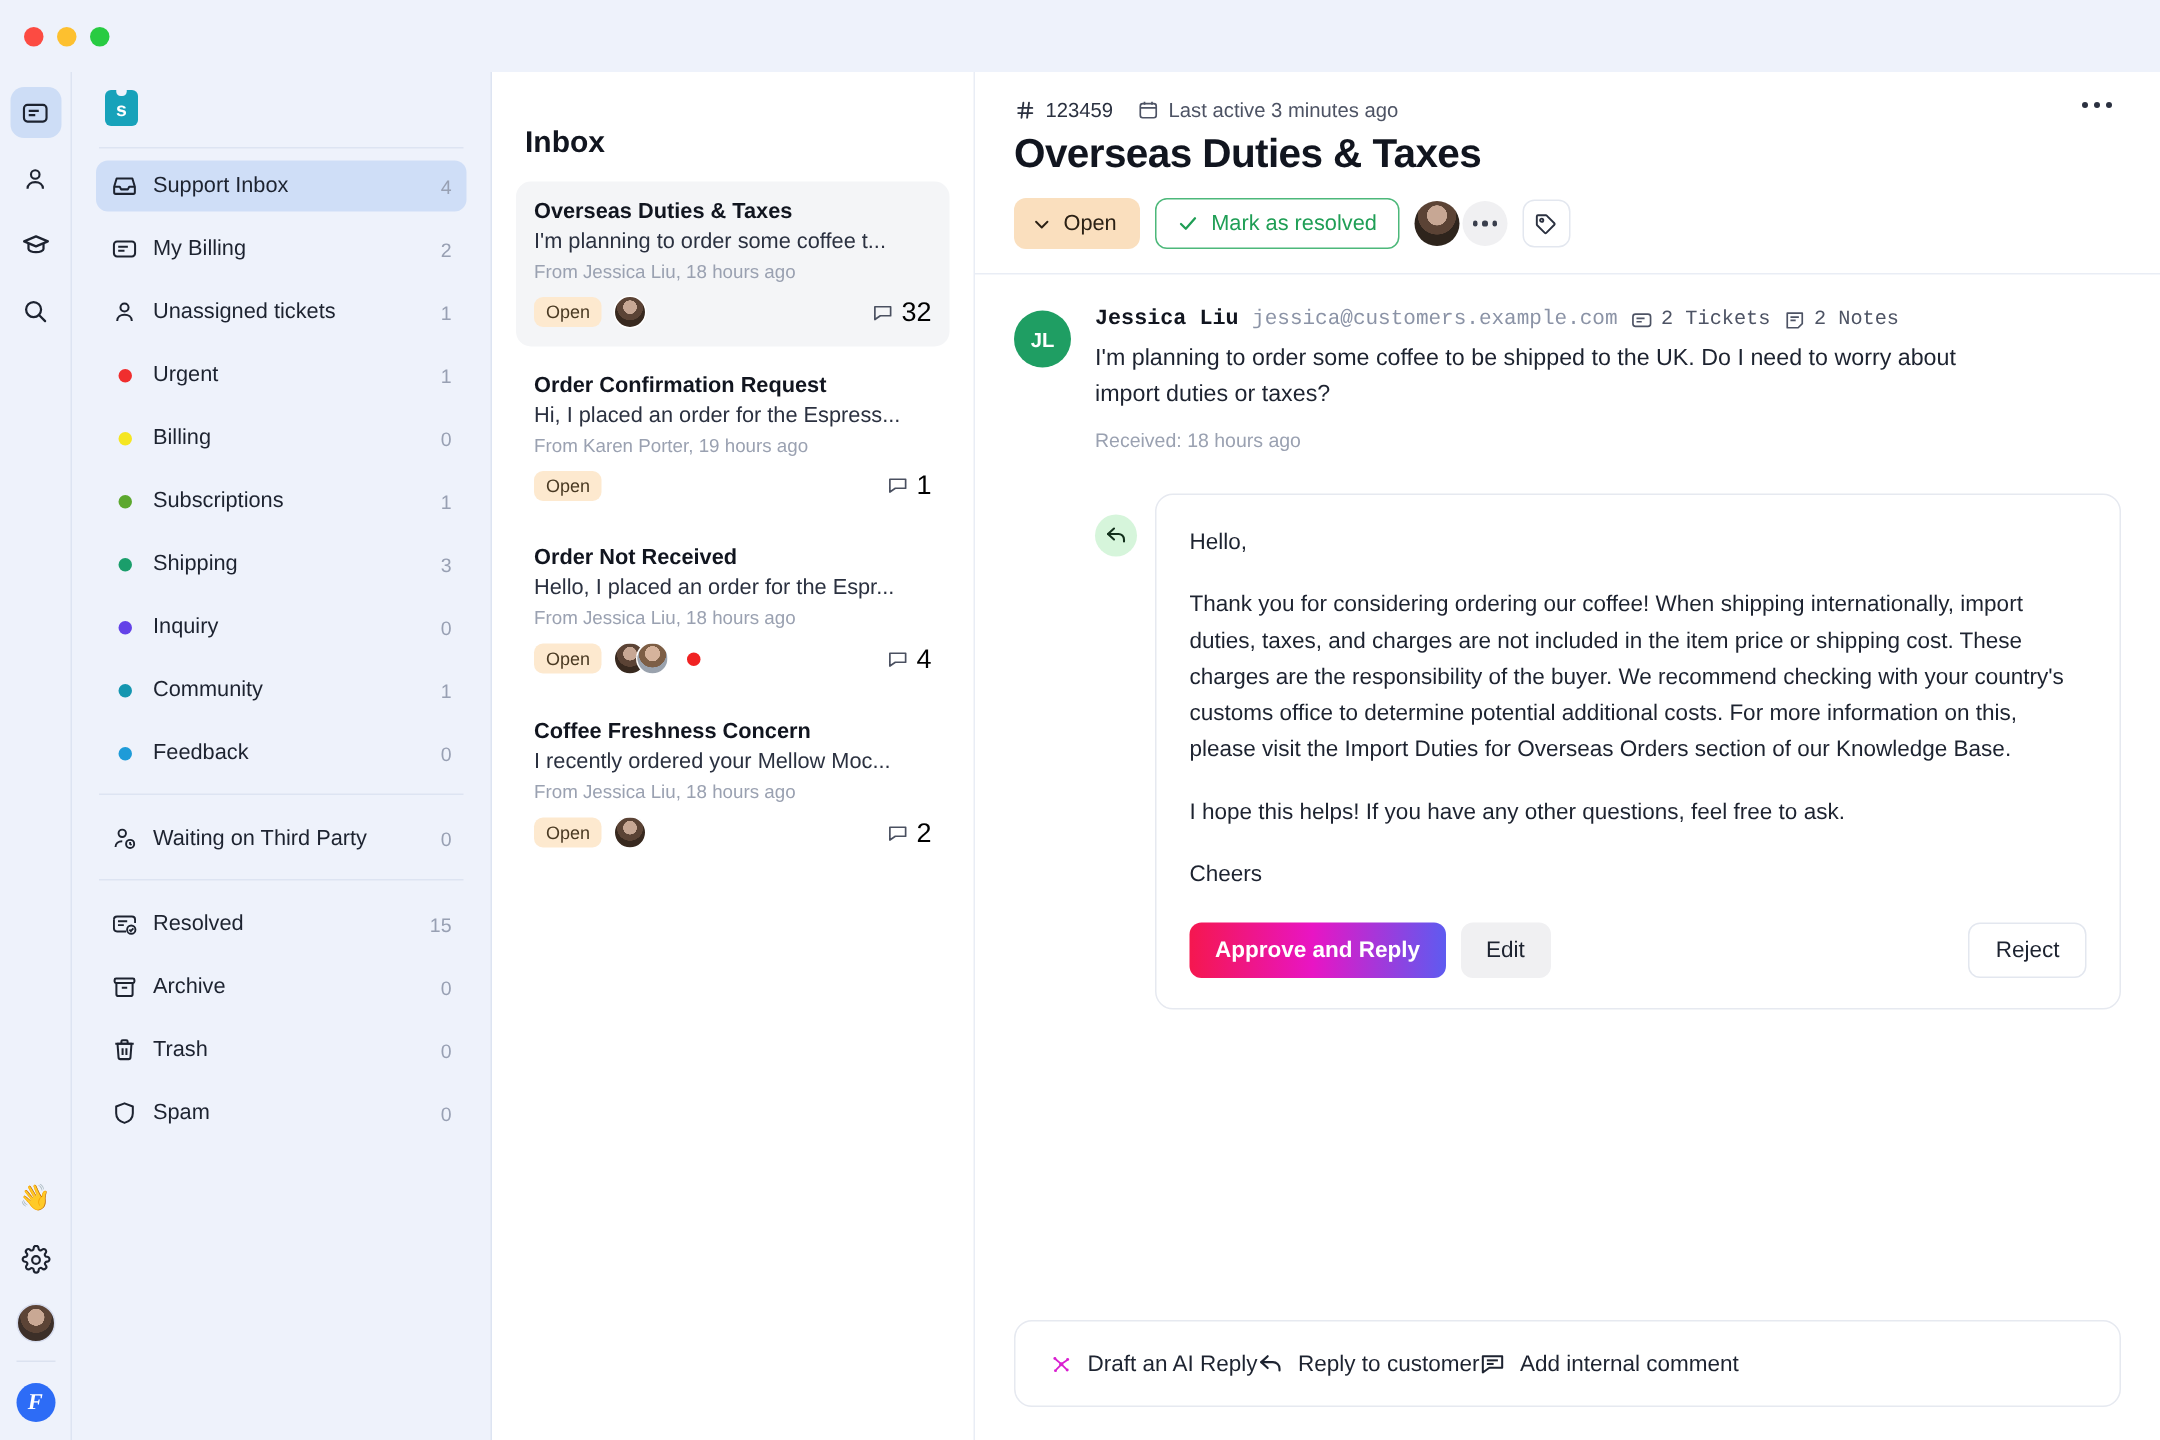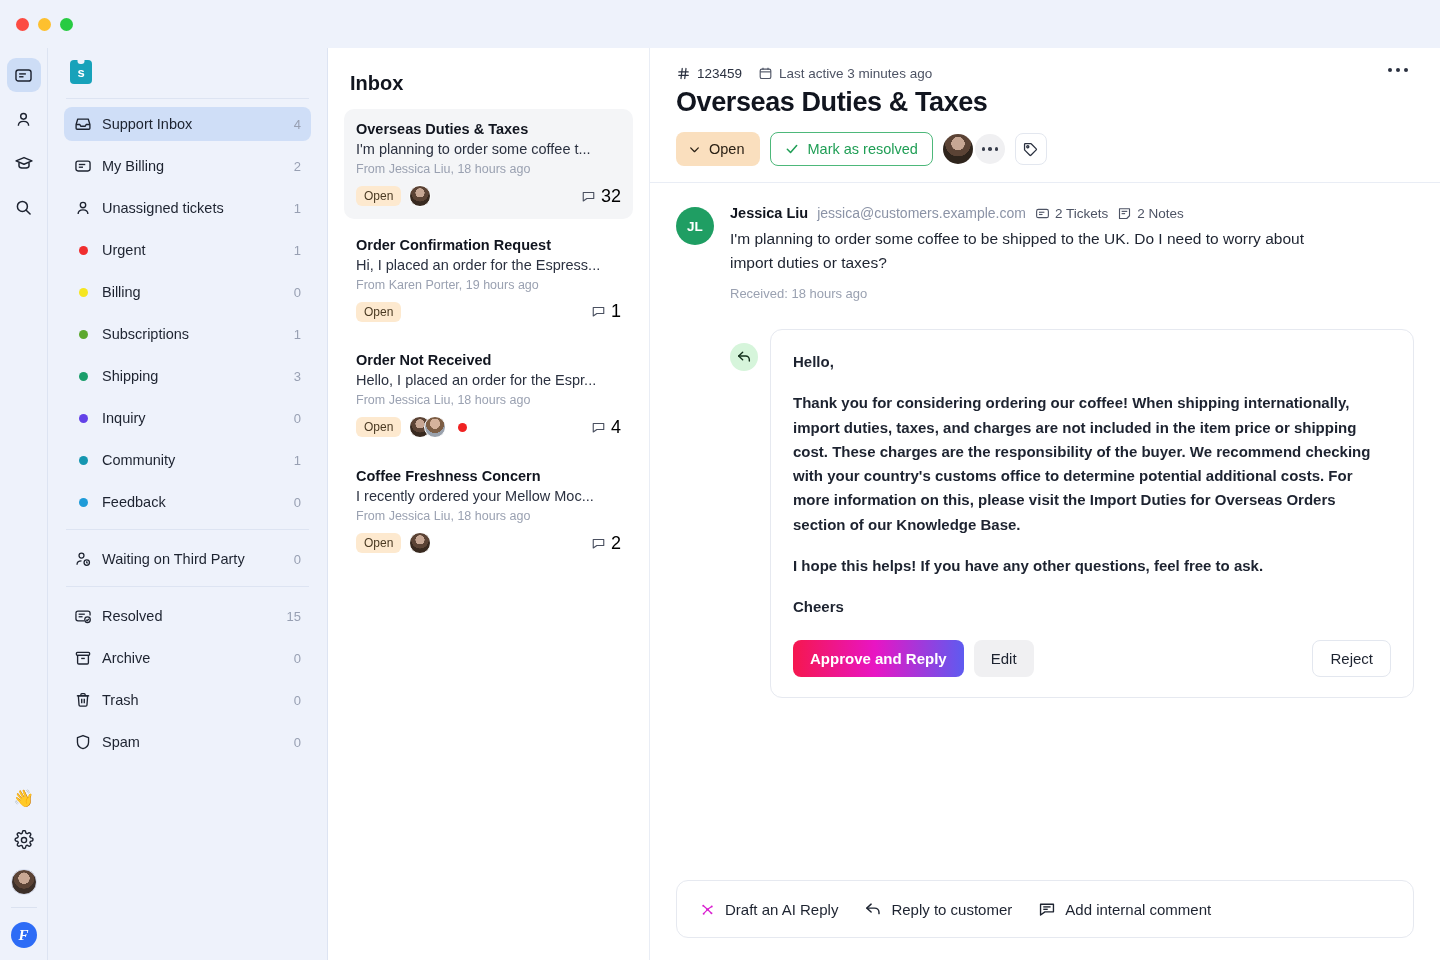--- a/index.html
+++ b/index.html
@@ -78,21 +78,21 @@
     margin-bottom: 8px;
   }
   .nav-item.active { background: #cfdef7; }
   .nav-icon { width: 18px; height: 18px; flex: 0 0 18px; display: flex; align-items: center; justify-content: center; color: #1d2330; }
   .nav-dot { width: 9px; height: 9px; border-radius: 50%; flex: 0 0 9px; margin-left: 5px; margin-right: 4px; }
   .nav-label { flex: 1 1 auto; font-size: 14.5px; color: #1d2330; white-space: nowrap; }
   .nav-count { font-size: 13px; color: #98a0b3; }
 
   
   .list-pane { width: 322px; flex: 0 0 322px; background: #fff; border-right: 1px solid #e9edf5; padding: 18px 16px; overflow: hidden; }
-  .list-title { font-size: 20px; font-weight: bold; color: #11151f; margin: 6px 6px 14px 6px; }
+  .list-title { font-size: 20px; font-weight: bold; color: #11151f; margin: 18px 6px 14px 6px; }
   .thread { padding: 12px; border-radius: 10px; cursor: pointer; margin-bottom: 6px; }
   .thread.selected { background: #f4f5f7; }
   .th-subject { font-size: 14.5px; font-weight: bold; color: #11151f; margin-bottom: 4px; }
   .th-preview { font-size: 14.5px; color: #2b3140; white-space: nowrap; overflow: hidden; text-overflow: ellipsis; margin-bottom: 5px; }
   .th-from { font-size: 12.5px; color: #9aa1b1; margin-bottom: 9px; }
   .th-footer { display: flex; align-items: center; gap: 8px; }
   .badge-open {
     background: #fde9cf; color: #4a3a23; font-size: 12px;
     padding: 3px 8px; border-radius: 6px;
   }
@@ -140,21 +140,21 @@
   .head-dots i { width: 4px; height: 4px; border-radius: 50%; background: #2b3140; display: block; }
 
   .conversation { flex: 1 1 auto; overflow: hidden; padding: 22px 26px 0 26px; min-height: 0; }
   .msg { display: flex; gap: 16px; }
   .msg-avatar {
     width: 38px; height: 38px; flex: 0 0 38px; border-radius: 50%;
     background: #1f9e63; color: #fff; font-size: 13.5px; font-weight: bold;
     display: flex; align-items: center; justify-content: center; margin-top: 2px;
   }
   .msg-body { min-width: 0; flex: 1 1 auto; }
-  .msg-meta { display: flex; align-items: flex-end; gap: 9px; flex-wrap: wrap; margin-bottom: 6px; }
+  .msg-meta { display: flex; align-items: flex-end; gap: 9px; flex-wrap: wrap; margin-bottom: 6px; font-family: Liberation Mono, monospace; }
   .msg-name { font-size: 14.5px; font-weight: bold; color: #11151f; }
   .msg-email { font-size: 14px; color: #8b93a6; }
   .msg-chip { display: flex; align-items: center; gap: 5px; font-size: 13.5px; color: #4d5364; cursor: pointer; }
   .msg-text { font-size: 15.5px; line-height: 1.58; color: #1d2330; max-width: 600px; }
   .msg-received { font-size: 13px; color: #9aa1b1; margin-top: 10px; }
 
   .ai-wrap { position: relative; margin: 28px 0 0 94px; }
   .reply-icon {
     position: absolute; left: -40px; top: 14px;
     width: 28px; height: 28px; border-radius: 50%; background: #d6f5db;
@@ -165,42 +165,42 @@
     padding: 20px 22px 20px 22px; max-width: 645px;
   }
   .ai-head { display: flex; align-items: center; gap: 12px; margin-bottom: 18px; }
   .ai-badge {
     width: 30px; height: 30px; border-radius: 50%;
     background: linear-gradient(135deg, #f51b7e 0%, #c321d6 55%, #7b2ff7 100%);
     display: flex; align-items: center; justify-content: center; color: #fff;
   }
   .ai-title { font-size: 15.5px; color: #1d2330; }
   .ai-text { font-size: 15px; line-height: 1.62; color: #1d2330; }
-  .ai-text p { margin-bottom: 17px; font-weight: bold; }
+  .ai-text p { margin-bottom: 17px; }
   .ai-text p:last-child { margin-bottom: 15px; }
   .ai-actions { display: flex; align-items: center; gap: 10px; margin-top: 20px; }
   .btn-approve {
     background: linear-gradient(90deg, #f5174f 0%, #e815c4 48%, #5e5bf0 100%);
     color: #fff; font-size: 15px; font-weight: bold; border: none;
     border-radius: 8px; height: 37px; padding: 0 17px; cursor: pointer;
   }
   .btn-edit {
     background: #f0f0f2; color: #1d2330; font-size: 15px; border: none;
     border-radius: 8px; height: 37px; padding: 0 17px; cursor: pointer;
   }
   .btn-reject {
     margin-left: auto; background: #fff; border: 1px solid #e3e7ef;
     color: #1d2330; font-size: 15px; border-radius: 8px; height: 37px;
     padding: 0 17px; cursor: pointer;
   }
 
   .composer-bar {
     position: absolute; left: 26px; right: 26px; bottom: 22px;
     height: 58px; border: 1px solid #e6e9f0; border-radius: 12px; background: #fff;
-    display: flex; align-items: center; gap: 26px; padding: 0 22px;
+    display: flex; align-items: center; padding: 0 22px;
   }
   .composer-btn { display: flex; align-items: center; gap: 9px; font-size: 15px; color: #1d2330; cursor: pointer; }
 
   svg { display: block; }
 </style>
 </head>
 <body>
 
 <div class="app">
 

